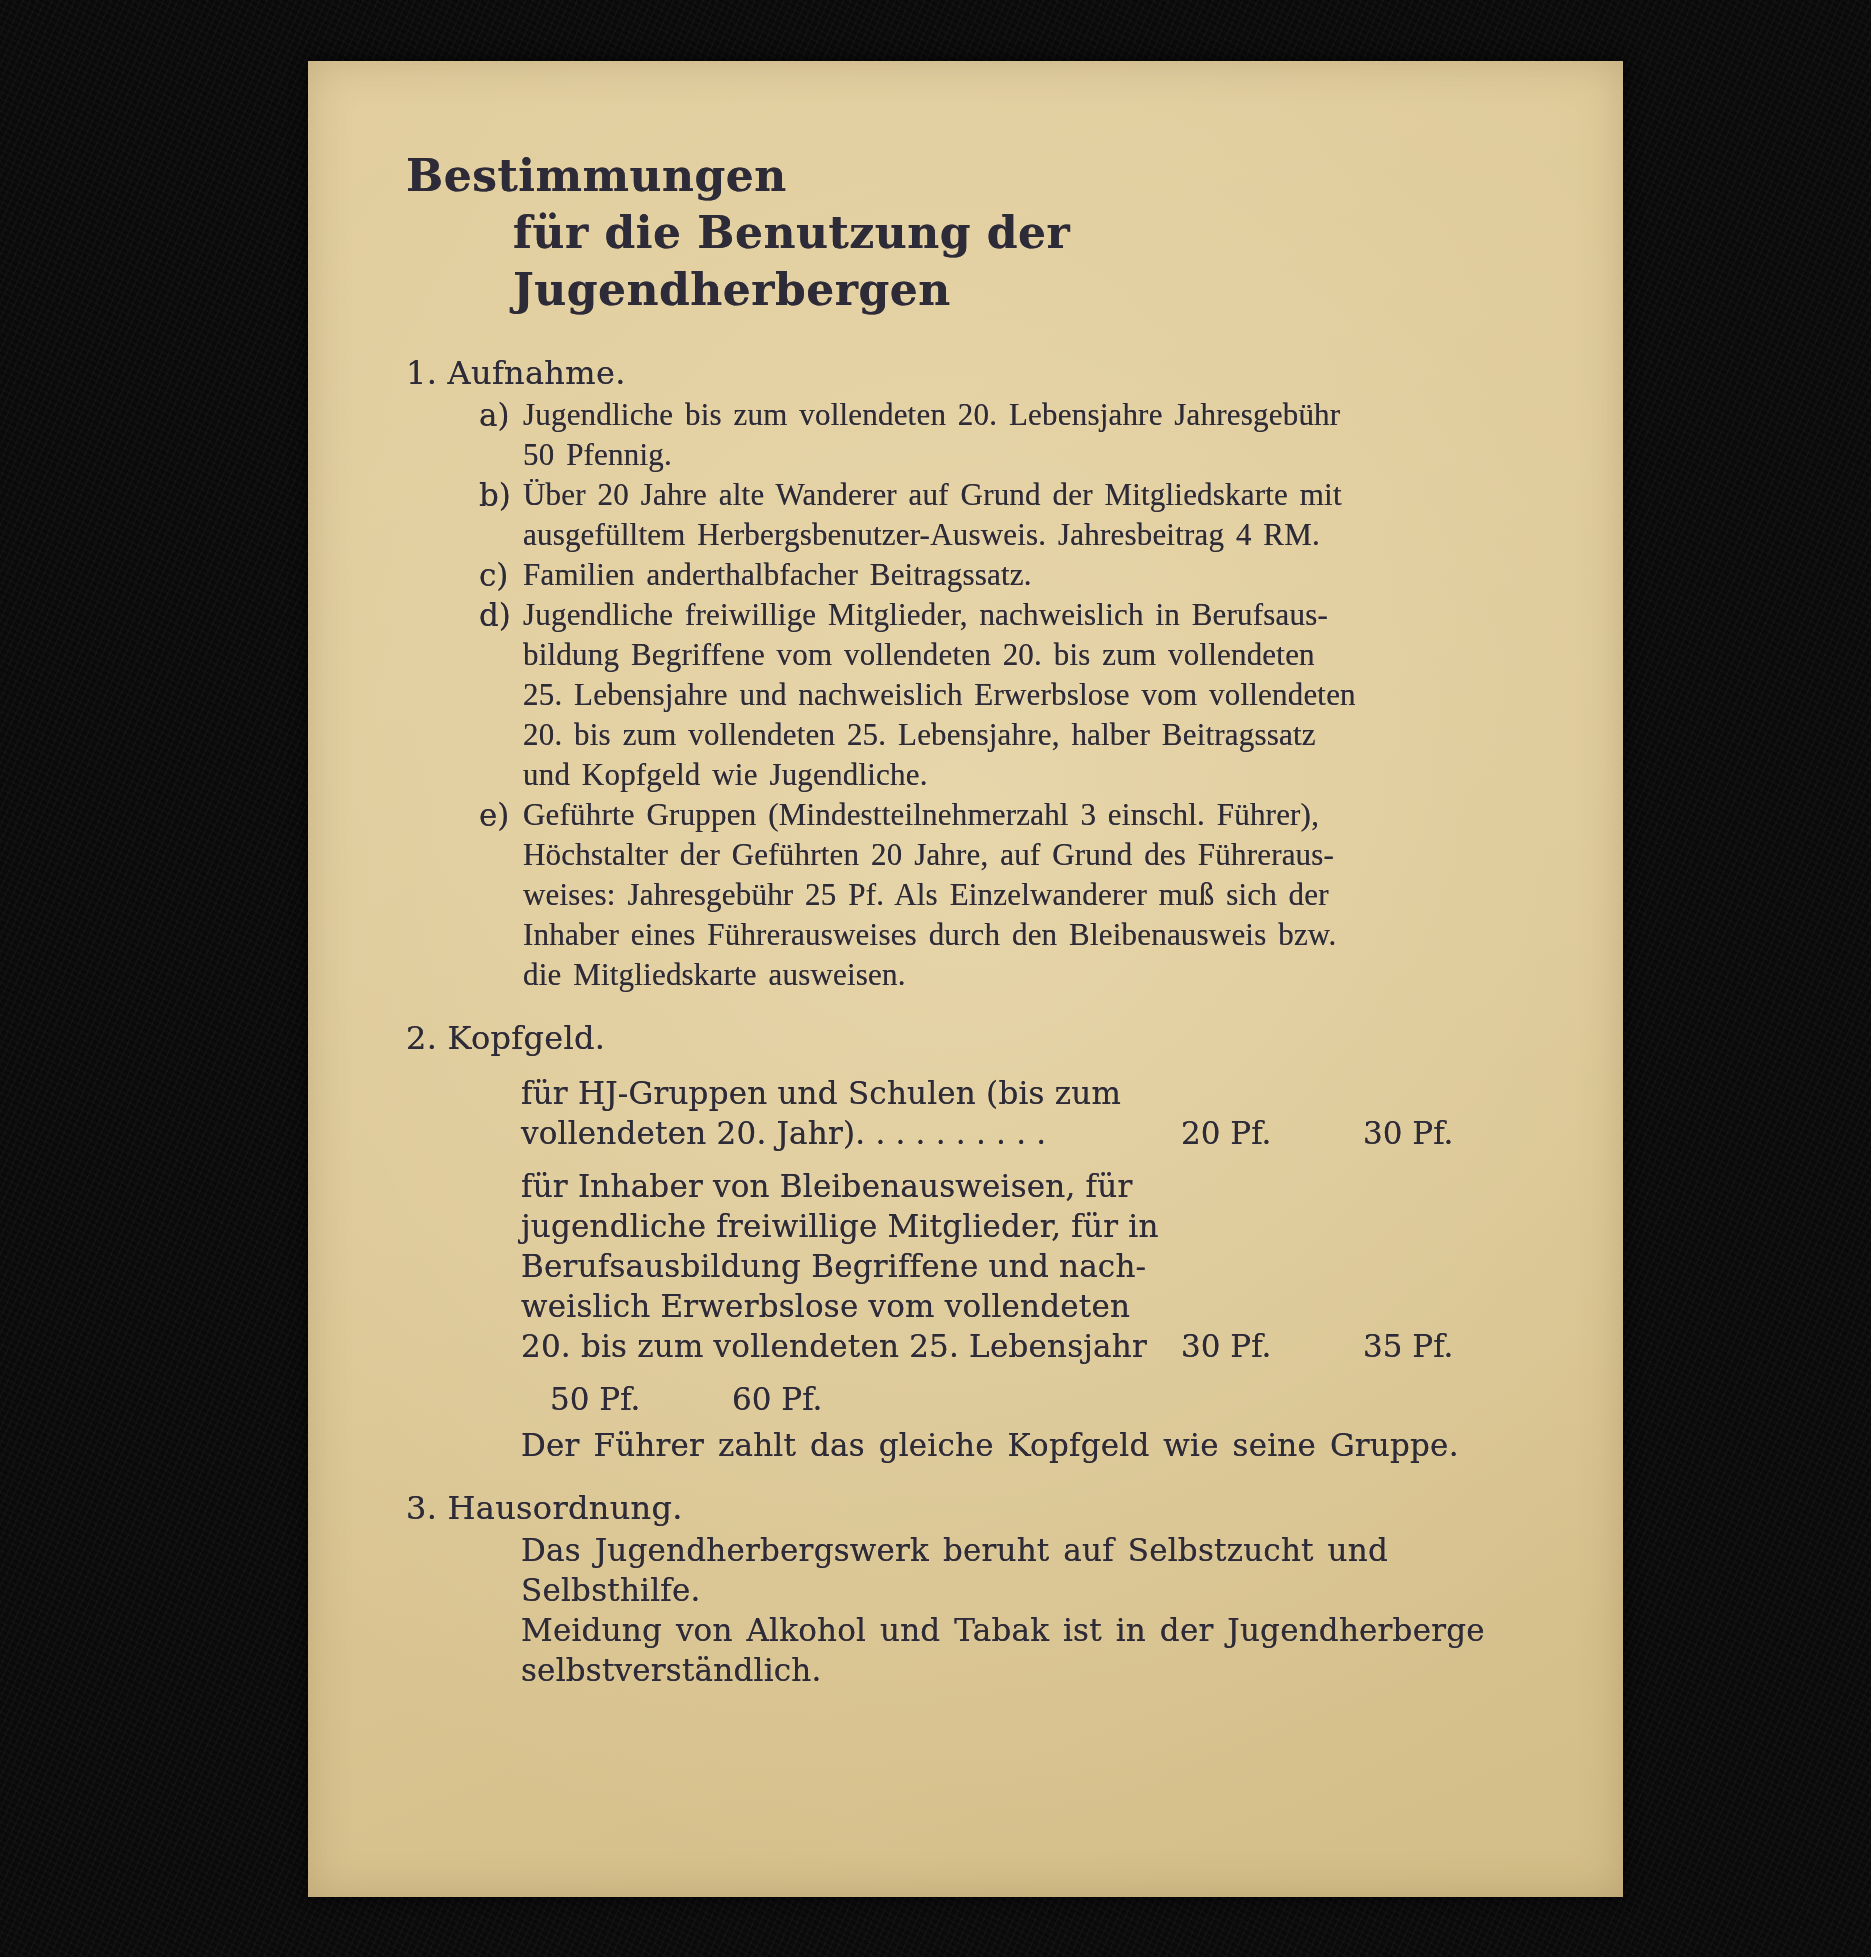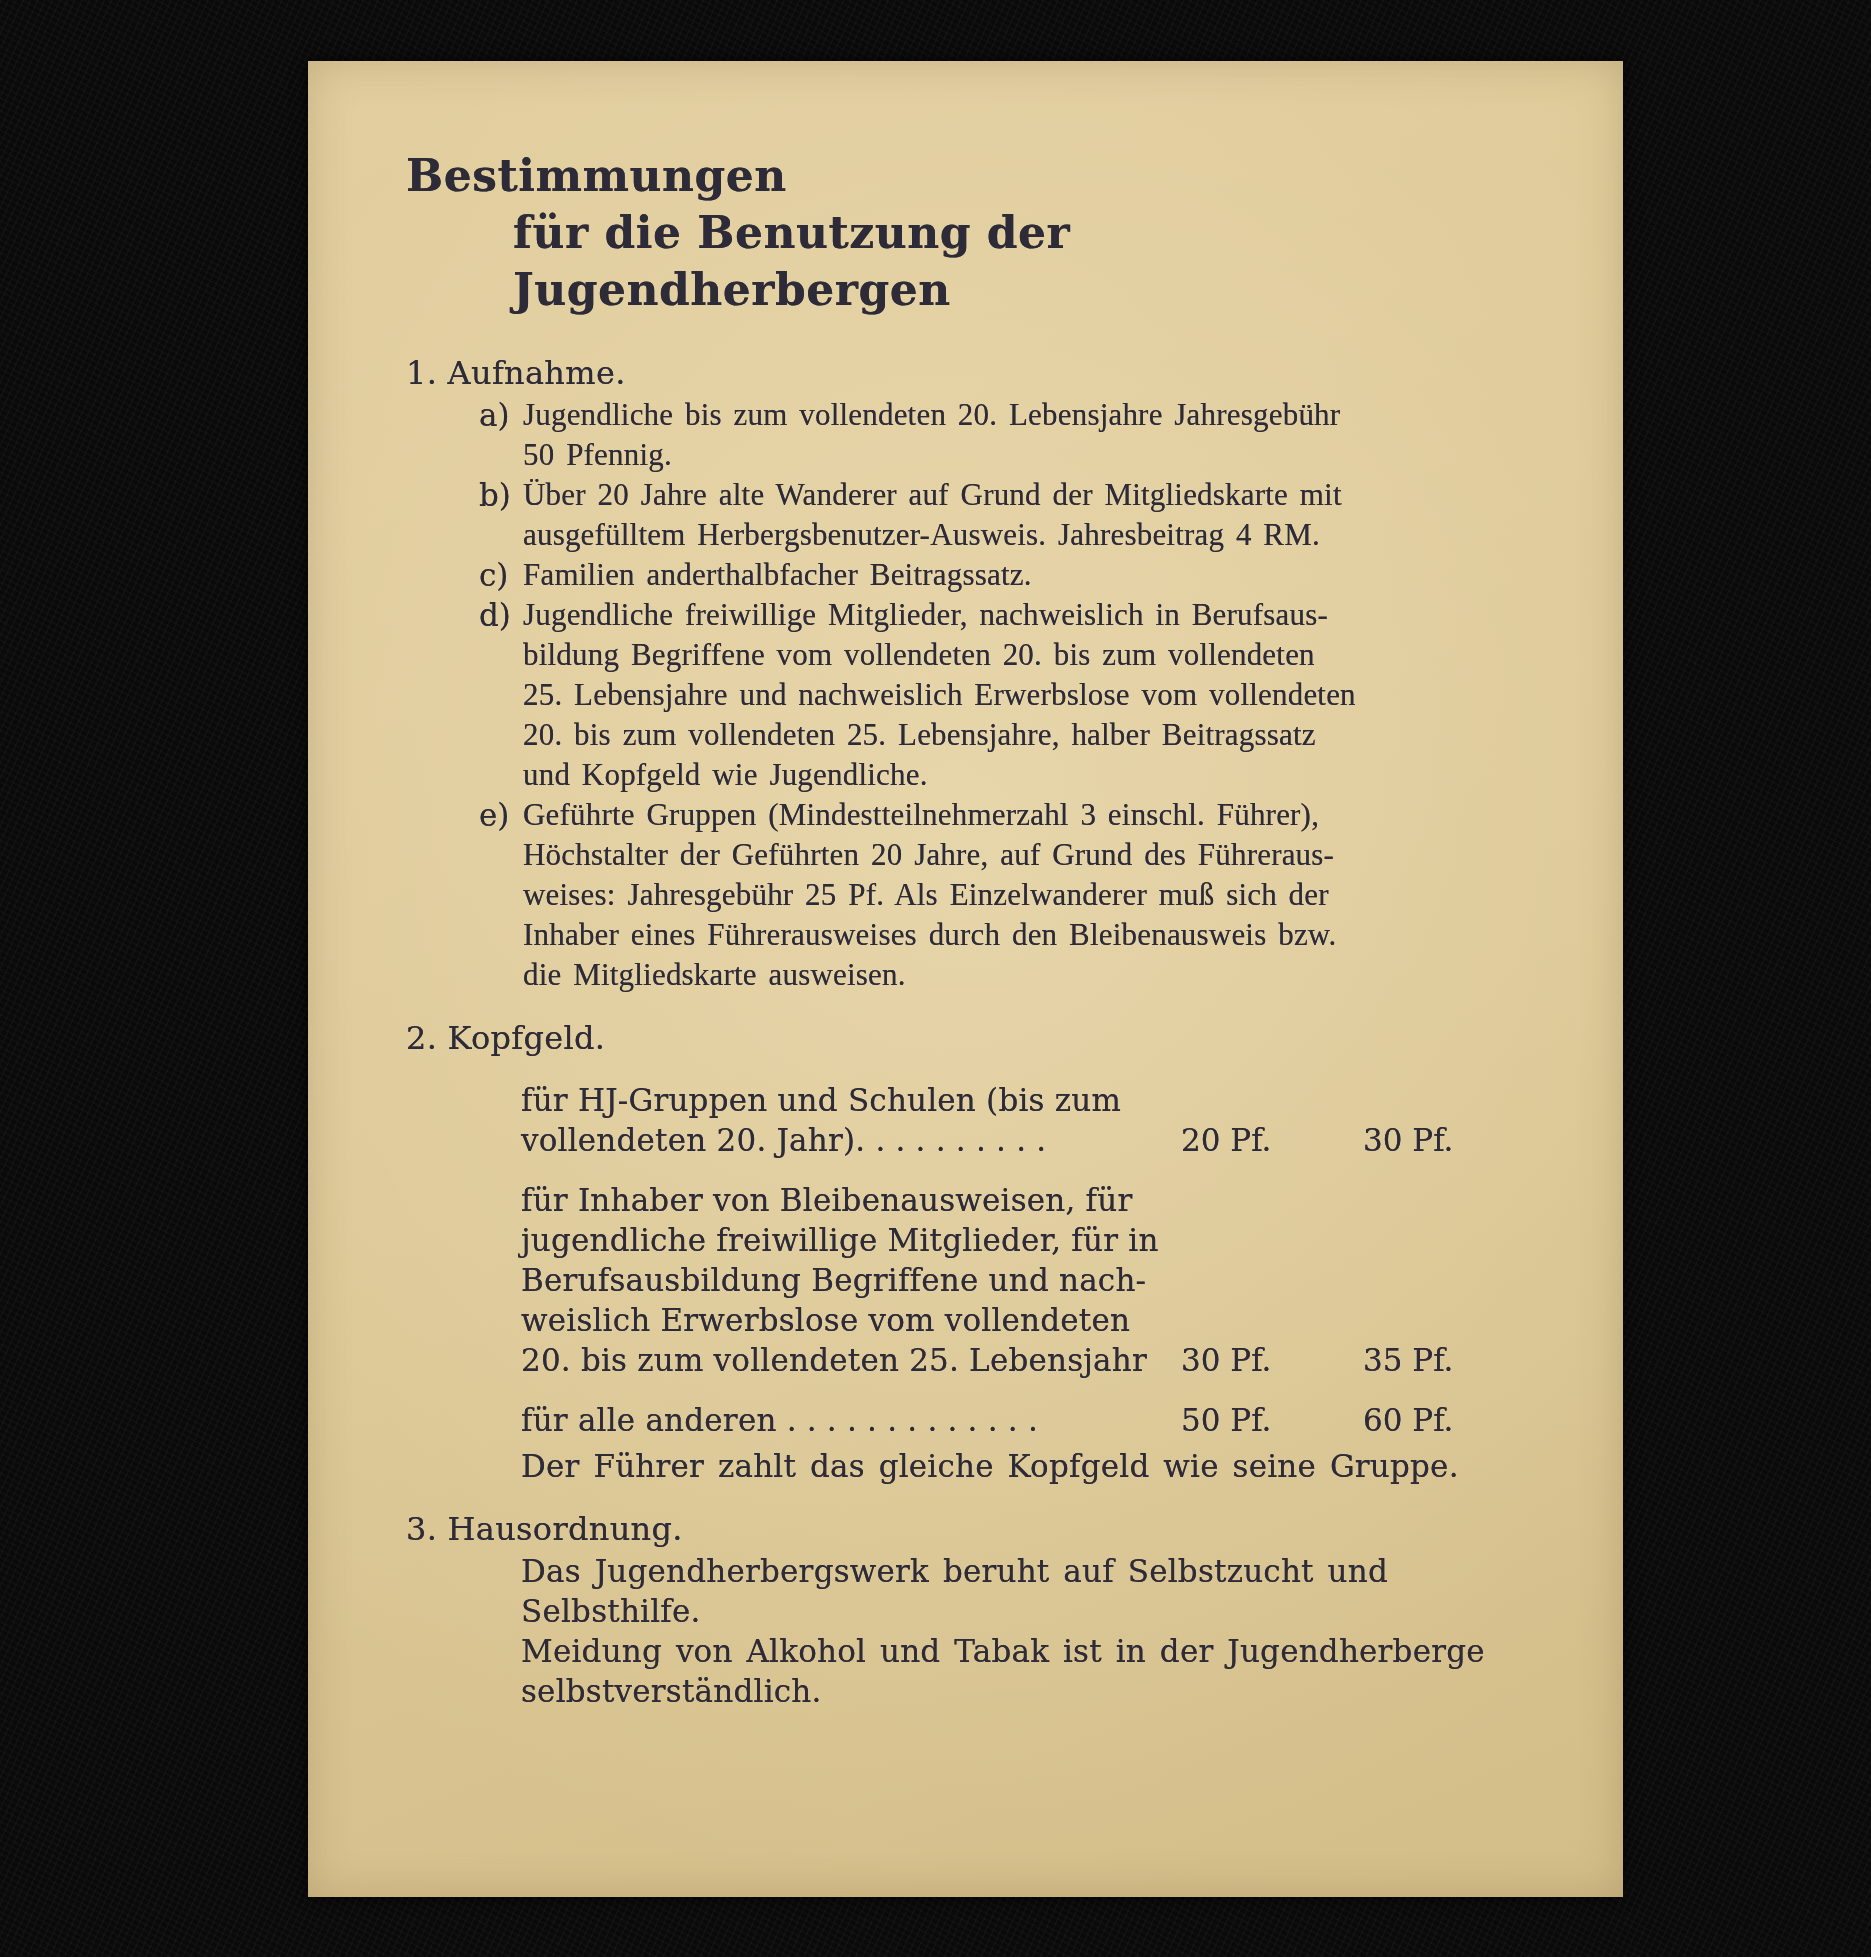--- a/index.html
+++ b/index.html
@@ -61,21 +61,21 @@
   }
   .fee-header .fee-spacer{width:631px;flex:none;}
   .hdr-col{
     flex:none;text-align:center;
     font-size:25px;line-height:30px;white-space:nowrap;
   }
   .hdr-col.summer{width:153px;margin-left:29px;}
   .hdr-col.winter{width:163px;margin-left:29px;}
   .fee-row{
     display:flex;align-items:flex-end;
-    margin-left:115px;margin-top:20px;
+    margin-left:115px;margin-top:13px;
   }
   .fee-label{
     flex:none;width:631px;
     font-size:31px;line-height:40px;
     letter-spacing:0.2px;
     white-space:pre;
   }
   .fee-val{
     flex:none;text-align:left;white-space:nowrap;
     font-size:31px;line-height:40px;
@@ -145,21 +145,20 @@
         <div class="fee-label">für Inhaber von Bleibenausweisen, für
 jugendliche freiwillige Mitglieder, für in
 Berufsausbildung Begriffene und nach-
 weislich Erwerbslose vom vollendeten
 20. bis zum vollendeten 25. Lebensjahr</div>
         <div class="fee-val summer">30 Pf.</div>
         <div class="fee-val winter">35 Pf.</div>
       </div>
 
       <div class="fee-row">
-        <div class="fee-label">für alle anderen . . . . . . . . . . . . .</div>
         <div class="fee-val summer">50 Pf.</div>
         <div class="fee-val winter">60 Pf.</div>
       </div>
 
       <div class="body-text indent fee-note">Der Führer zahlt das gleiche Kopfgeld wie seine Gruppe.</div>
     </div>
 
     <div class="section">
       <div class="sec-heading">3. Hausordnung.</div>
       <div class="body-text indent">Das Jugendherbergswerk beruht auf Selbstzucht und Selbsthilfe.

